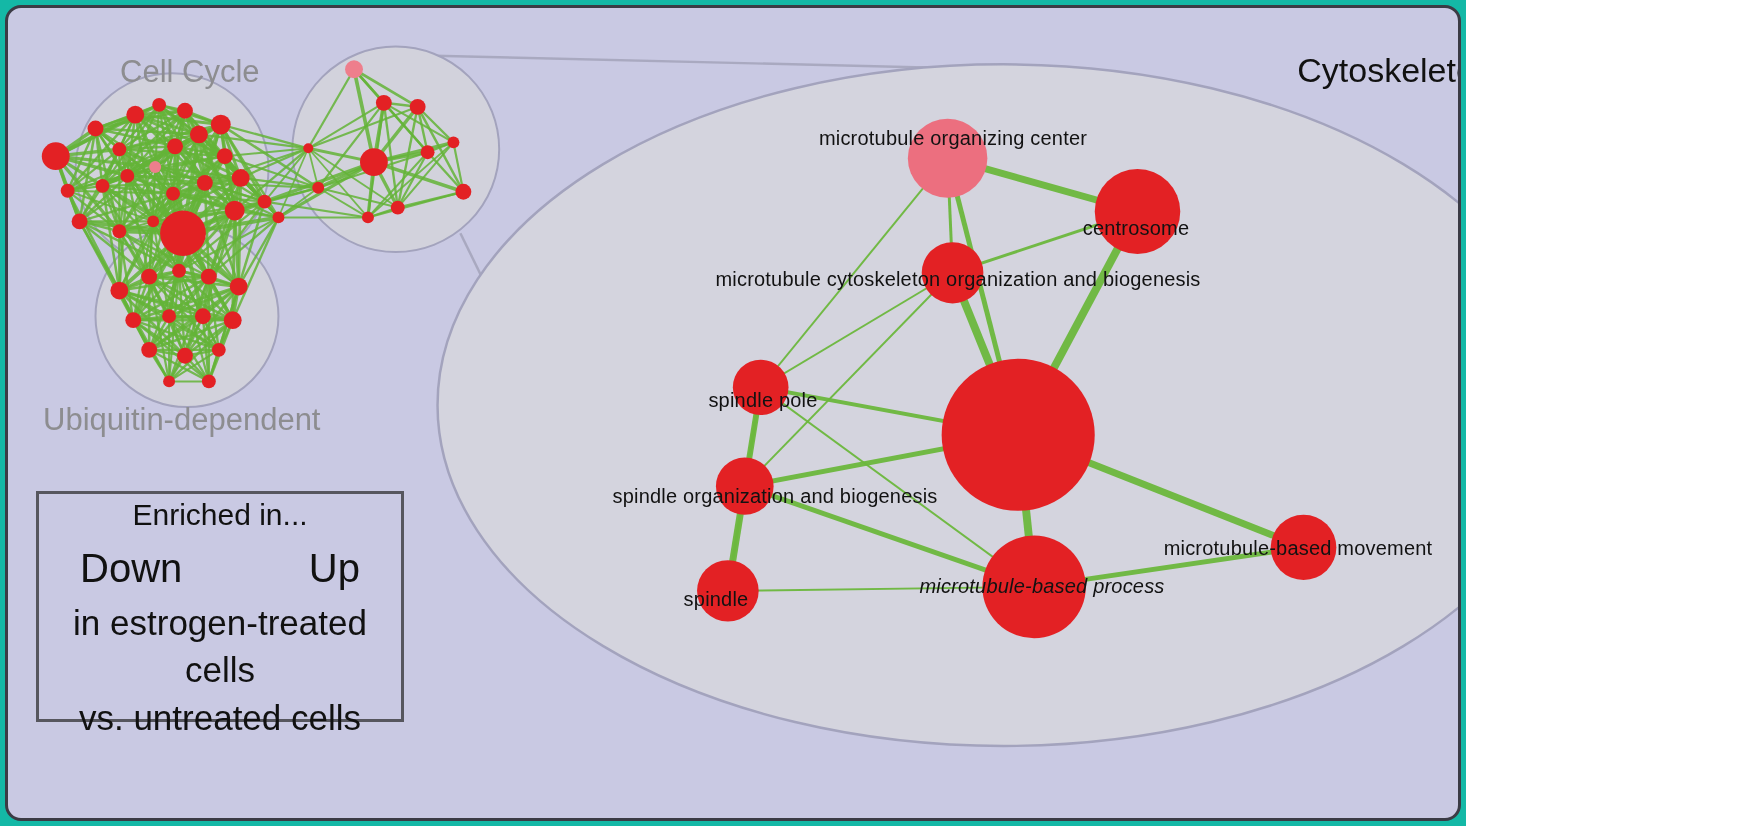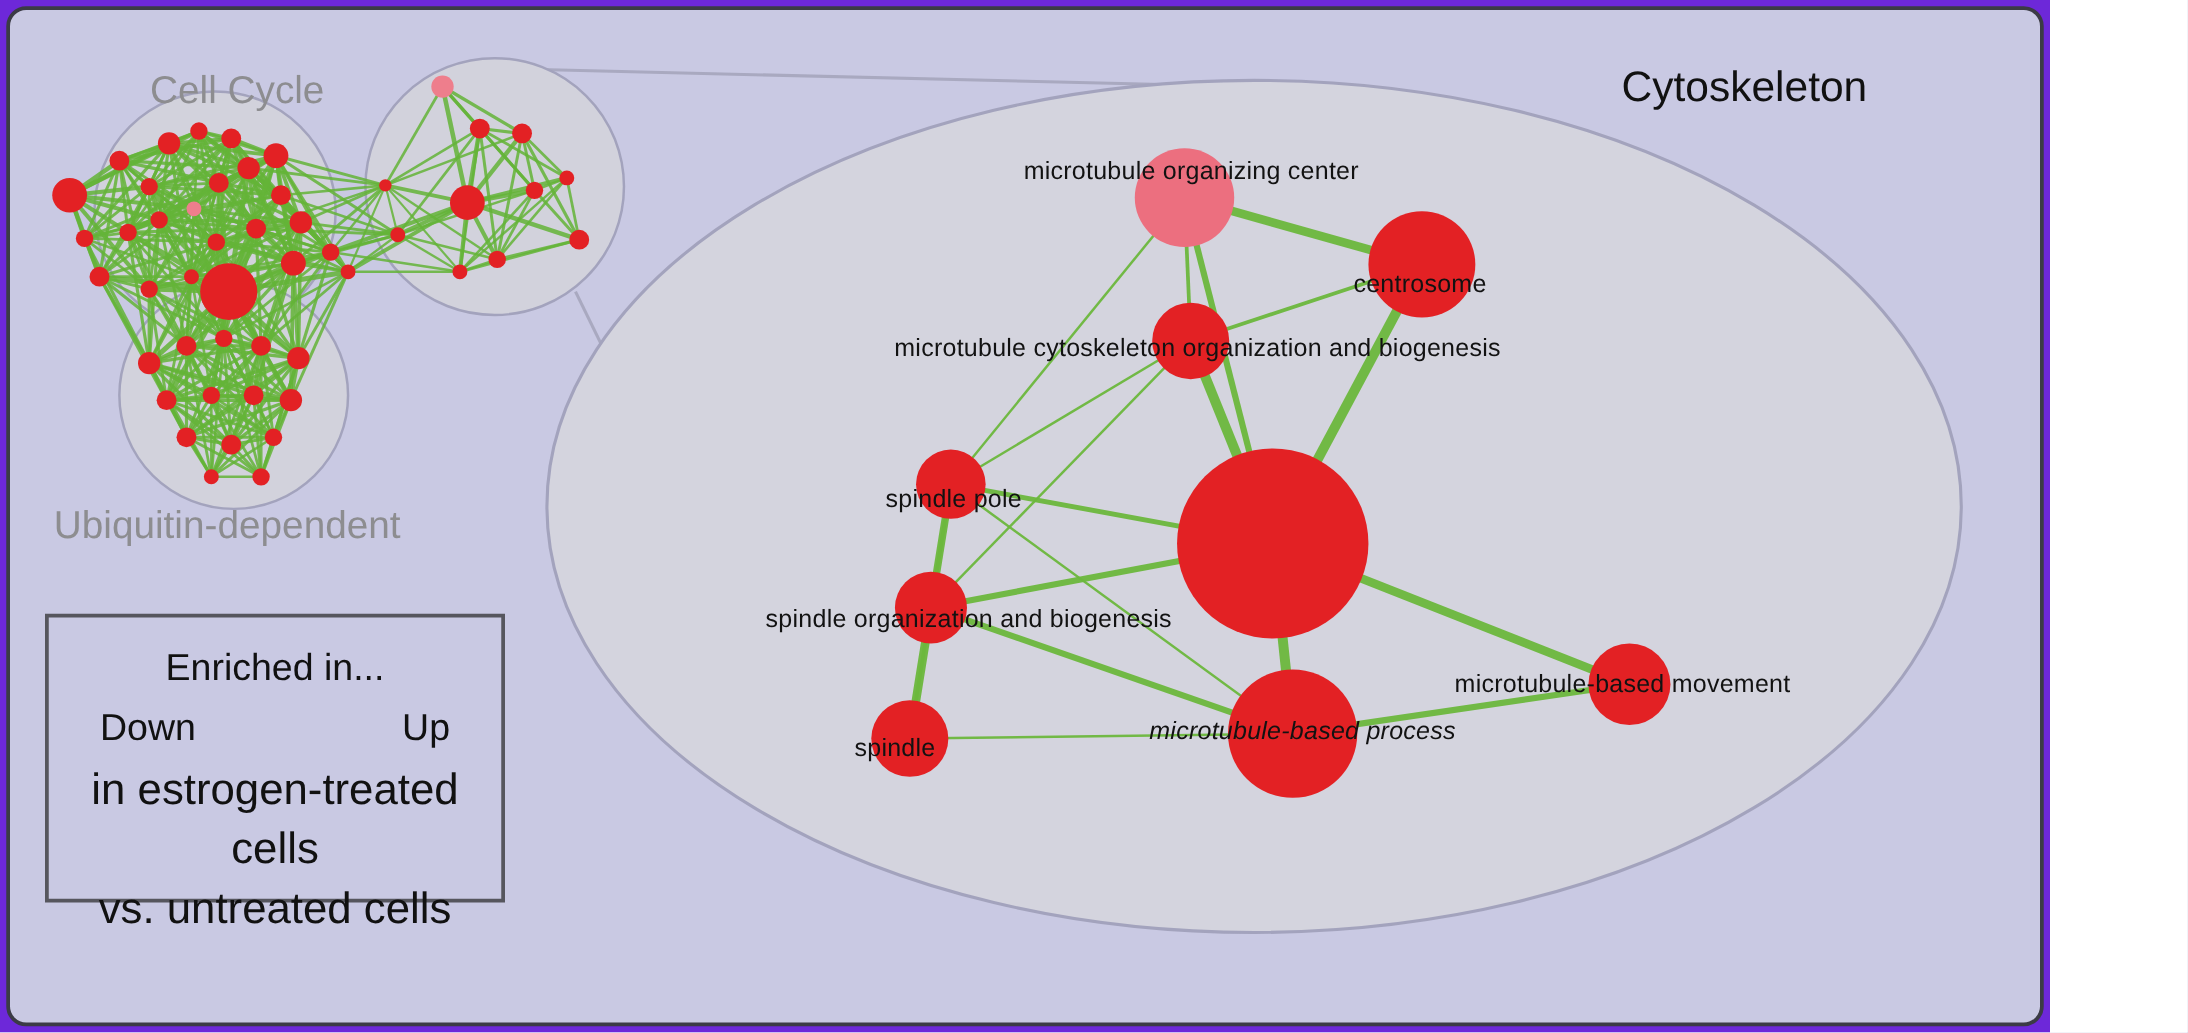--- a/index.html
+++ b/index.html
@@ -1,43 +1,43 @@
 <!DOCTYPE html>
 <html><head>
 <meta charset="utf-8">
 <style>
   * { margin: 0; padding: 0; box-sizing: border-box; }
   html, body { background: #ffffff; font-family: "Liberation Sans", sans-serif; }
-  #page { position: relative; width: 1640px; height: 826px; background: #6d28d9; }
+  #page { position: relative; width: 1466px; height: 826px; background: #14b8a6; }
   #stage {
     position: absolute; left: 5px; top: 5px; right: 5px; bottom: 5px;
     background: #c9c9e3; border: 3px solid #3b3b45; border-radius: 16px;
     overflow: hidden;
   }
   #scene { position: absolute; left: 0; top: 0; }
   #labels { position: absolute; left: 0; top: 0; width: 100%; height: 100%; }
   .node-label {
     position: absolute; transform: translate(-50%, -50%);
     white-space: nowrap; font-size: 20px; color: #121212; letter-spacing: 0.2px;
   }
   .ov-label { position: absolute; font-size: 31px; color: #8d8d90; white-space: nowrap; }
   .main-title {
     position: absolute; left: 1280px; top: 42px; width: 215px;
     text-align: center; font-size: 34px; color: #111111; line-height: 1.18;
   }
   .legend {
     position: absolute; left: 28px; top: 483px; width: 368px; height: 231px;
     border: 3px solid #56565e; display: flex; flex-direction: column;
-    align-items: center; padding-top: 24px;
+    align-items: center; padding-top: 4px;
   }
   .legend-title { font-size: 30px; color: #111111; }
   .legend-bar { width: 205px; height: 46px; margin-top: 10px; }
   .legend-row {
     width: 280px; display: flex; justify-content: space-between;
-    font-size: 30px; color: #111111; margin-top: 4px;
+    font-size: 40px; color: #111111; margin-top: 4px;
   }
   .legend-caption { margin-top: 8px; text-align: center; font-size: 35px; color: #111111; line-height: 1.35; }
 </style>
 </head>
 <body>
 
 <div id="page">
   <div id="stage">
 
     <svg id="scene" width="1740" height="816" viewBox="0 0 1750 826" preserveAspectRatio="none">

